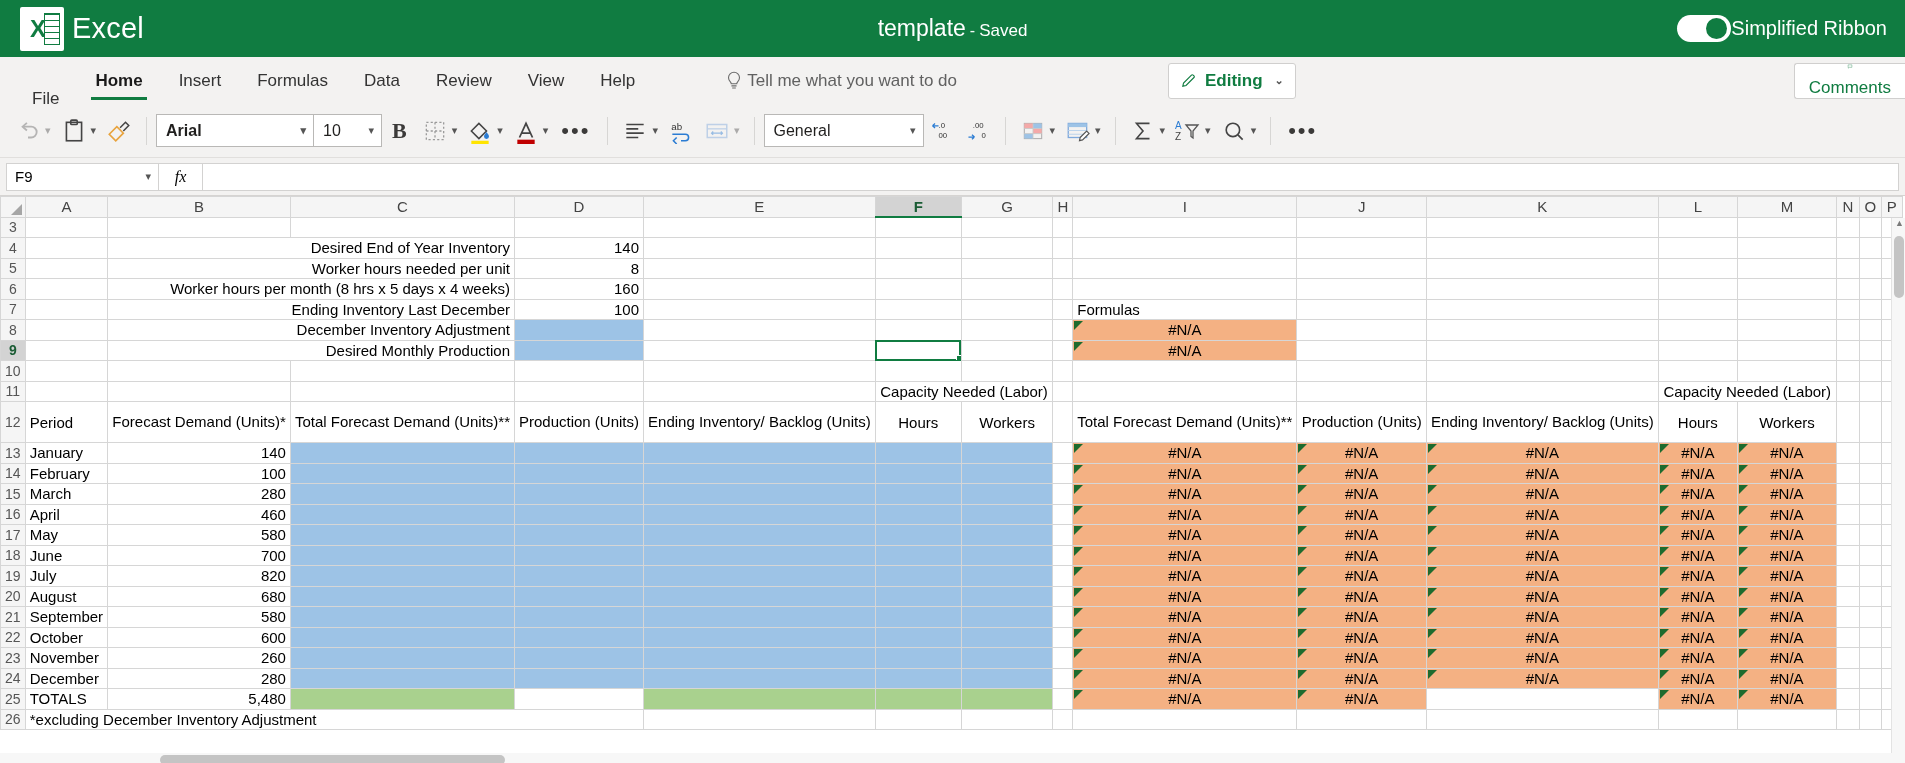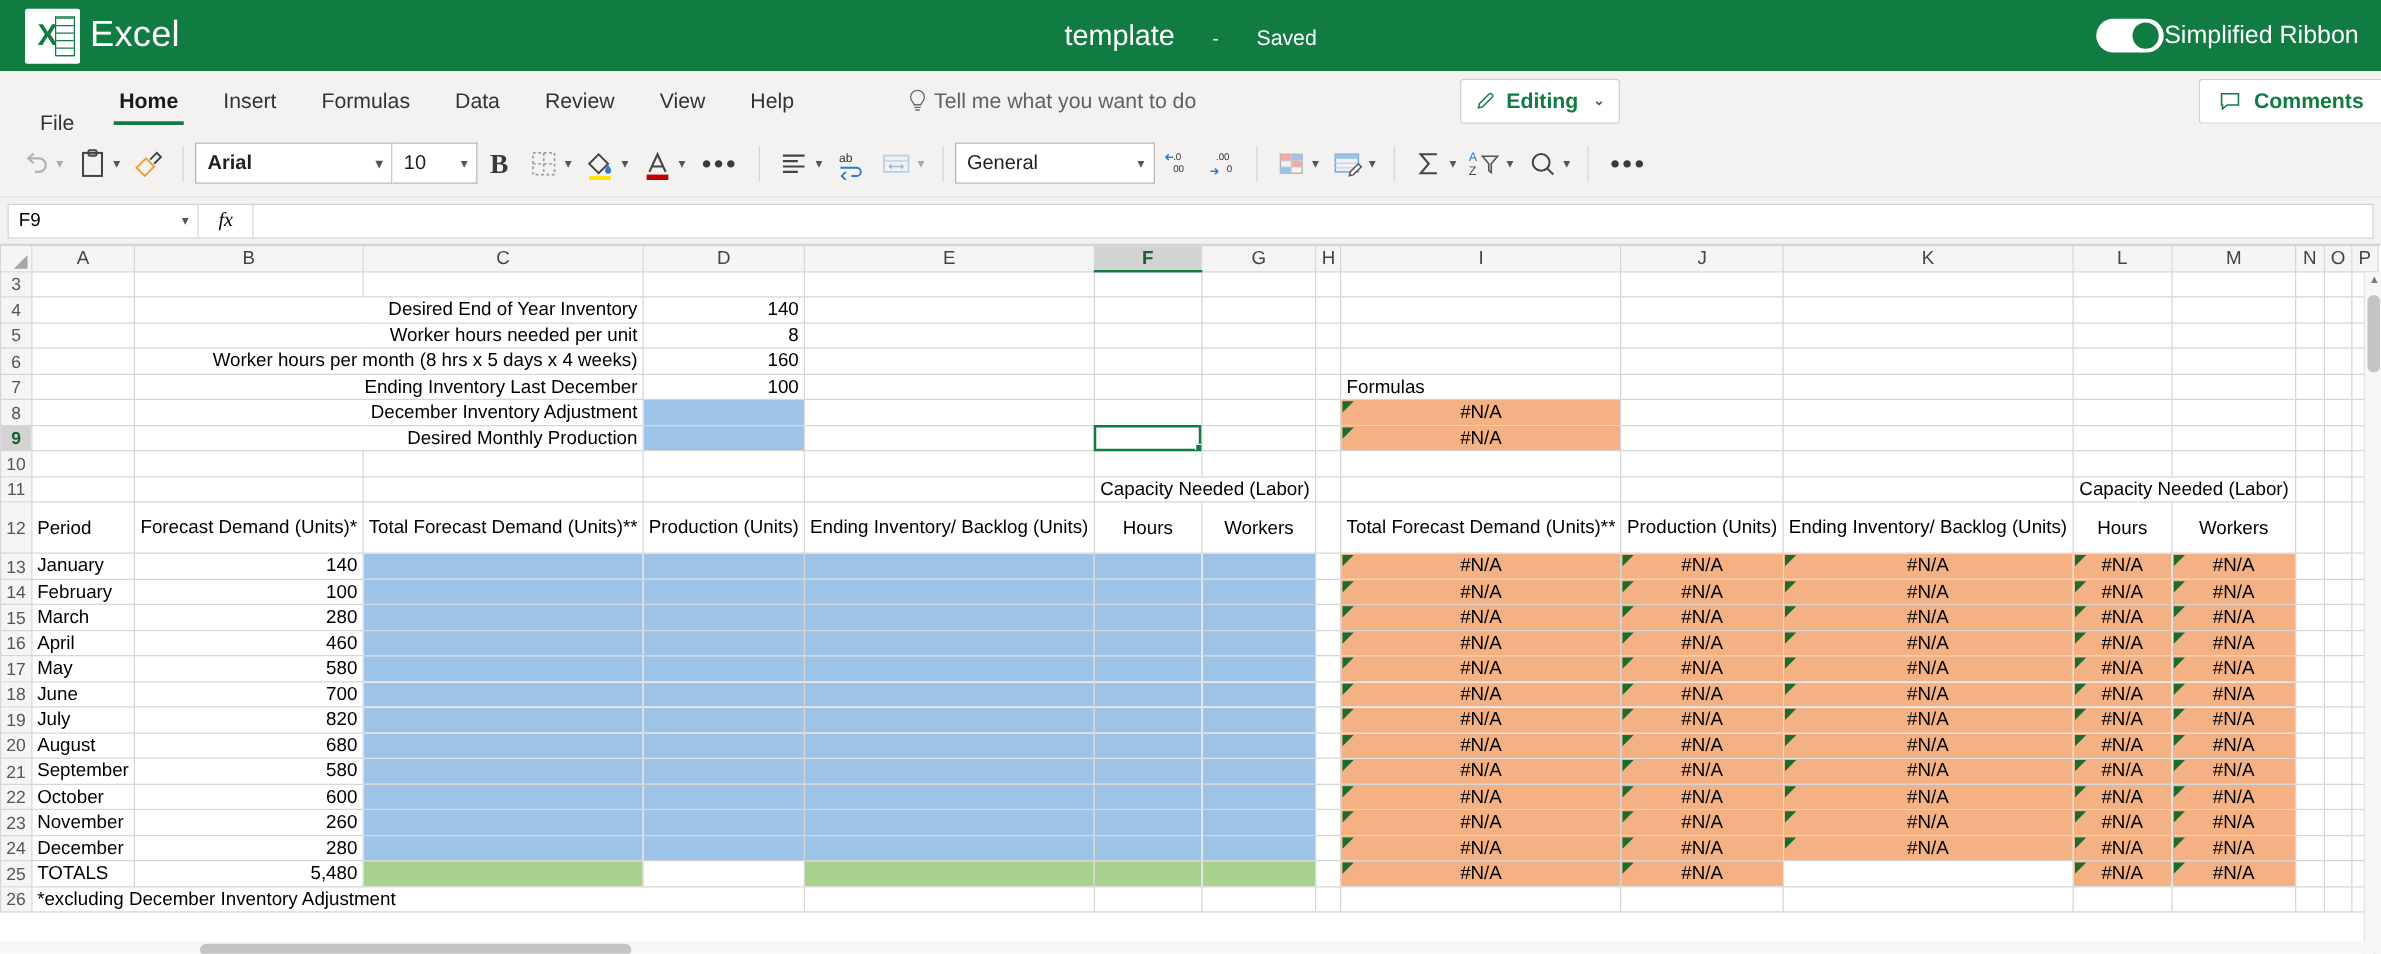--- a/index.html
+++ b/index.html
@@ -54,21 +54,21 @@
     font-size: 29px;
     margin-left: 8px;
     letter-spacing: 0.2px;
   }
   .doc-title-wrap {
     position: absolute;
     left: 0; right: 0;
     display: flex;
     align-items: baseline;
     justify-content: center;
-    gap: 30px;
+    gap: 4px;
     pointer-events: none;
   }
   .doc-title { font-size: 23px; pointer-events: auto; }
   .doc-dash  { font-size: 16px; opacity: .95; }
   .doc-state { font-size: 17px; pointer-events: auto; }
   .ribbon-toggle-wrap {
     position: absolute;
     right: 18px;
     display: flex; align-items: center; 
   }
@@ -139,21 +139,22 @@
     right: 0px;
     height: 36px;
     display: flex; align-items: center; gap: 9px;
     border: 1px solid #d0cfce;
     border-right: none;
     background: #ffffff;
     border-radius: 3px 0 0 3px;
     padding: 0 14px;
     color: #107C41;
     font-size: 17px;
-    font-weight: bold;
+    font-weight: normal;
+    flex-direction: column;
   }
 
   
   .toolbar {
     height: 54px;
     background: #F3F2F1;
     display: flex;
     align-items: center;
     padding: 0 10px;
     position: relative;

